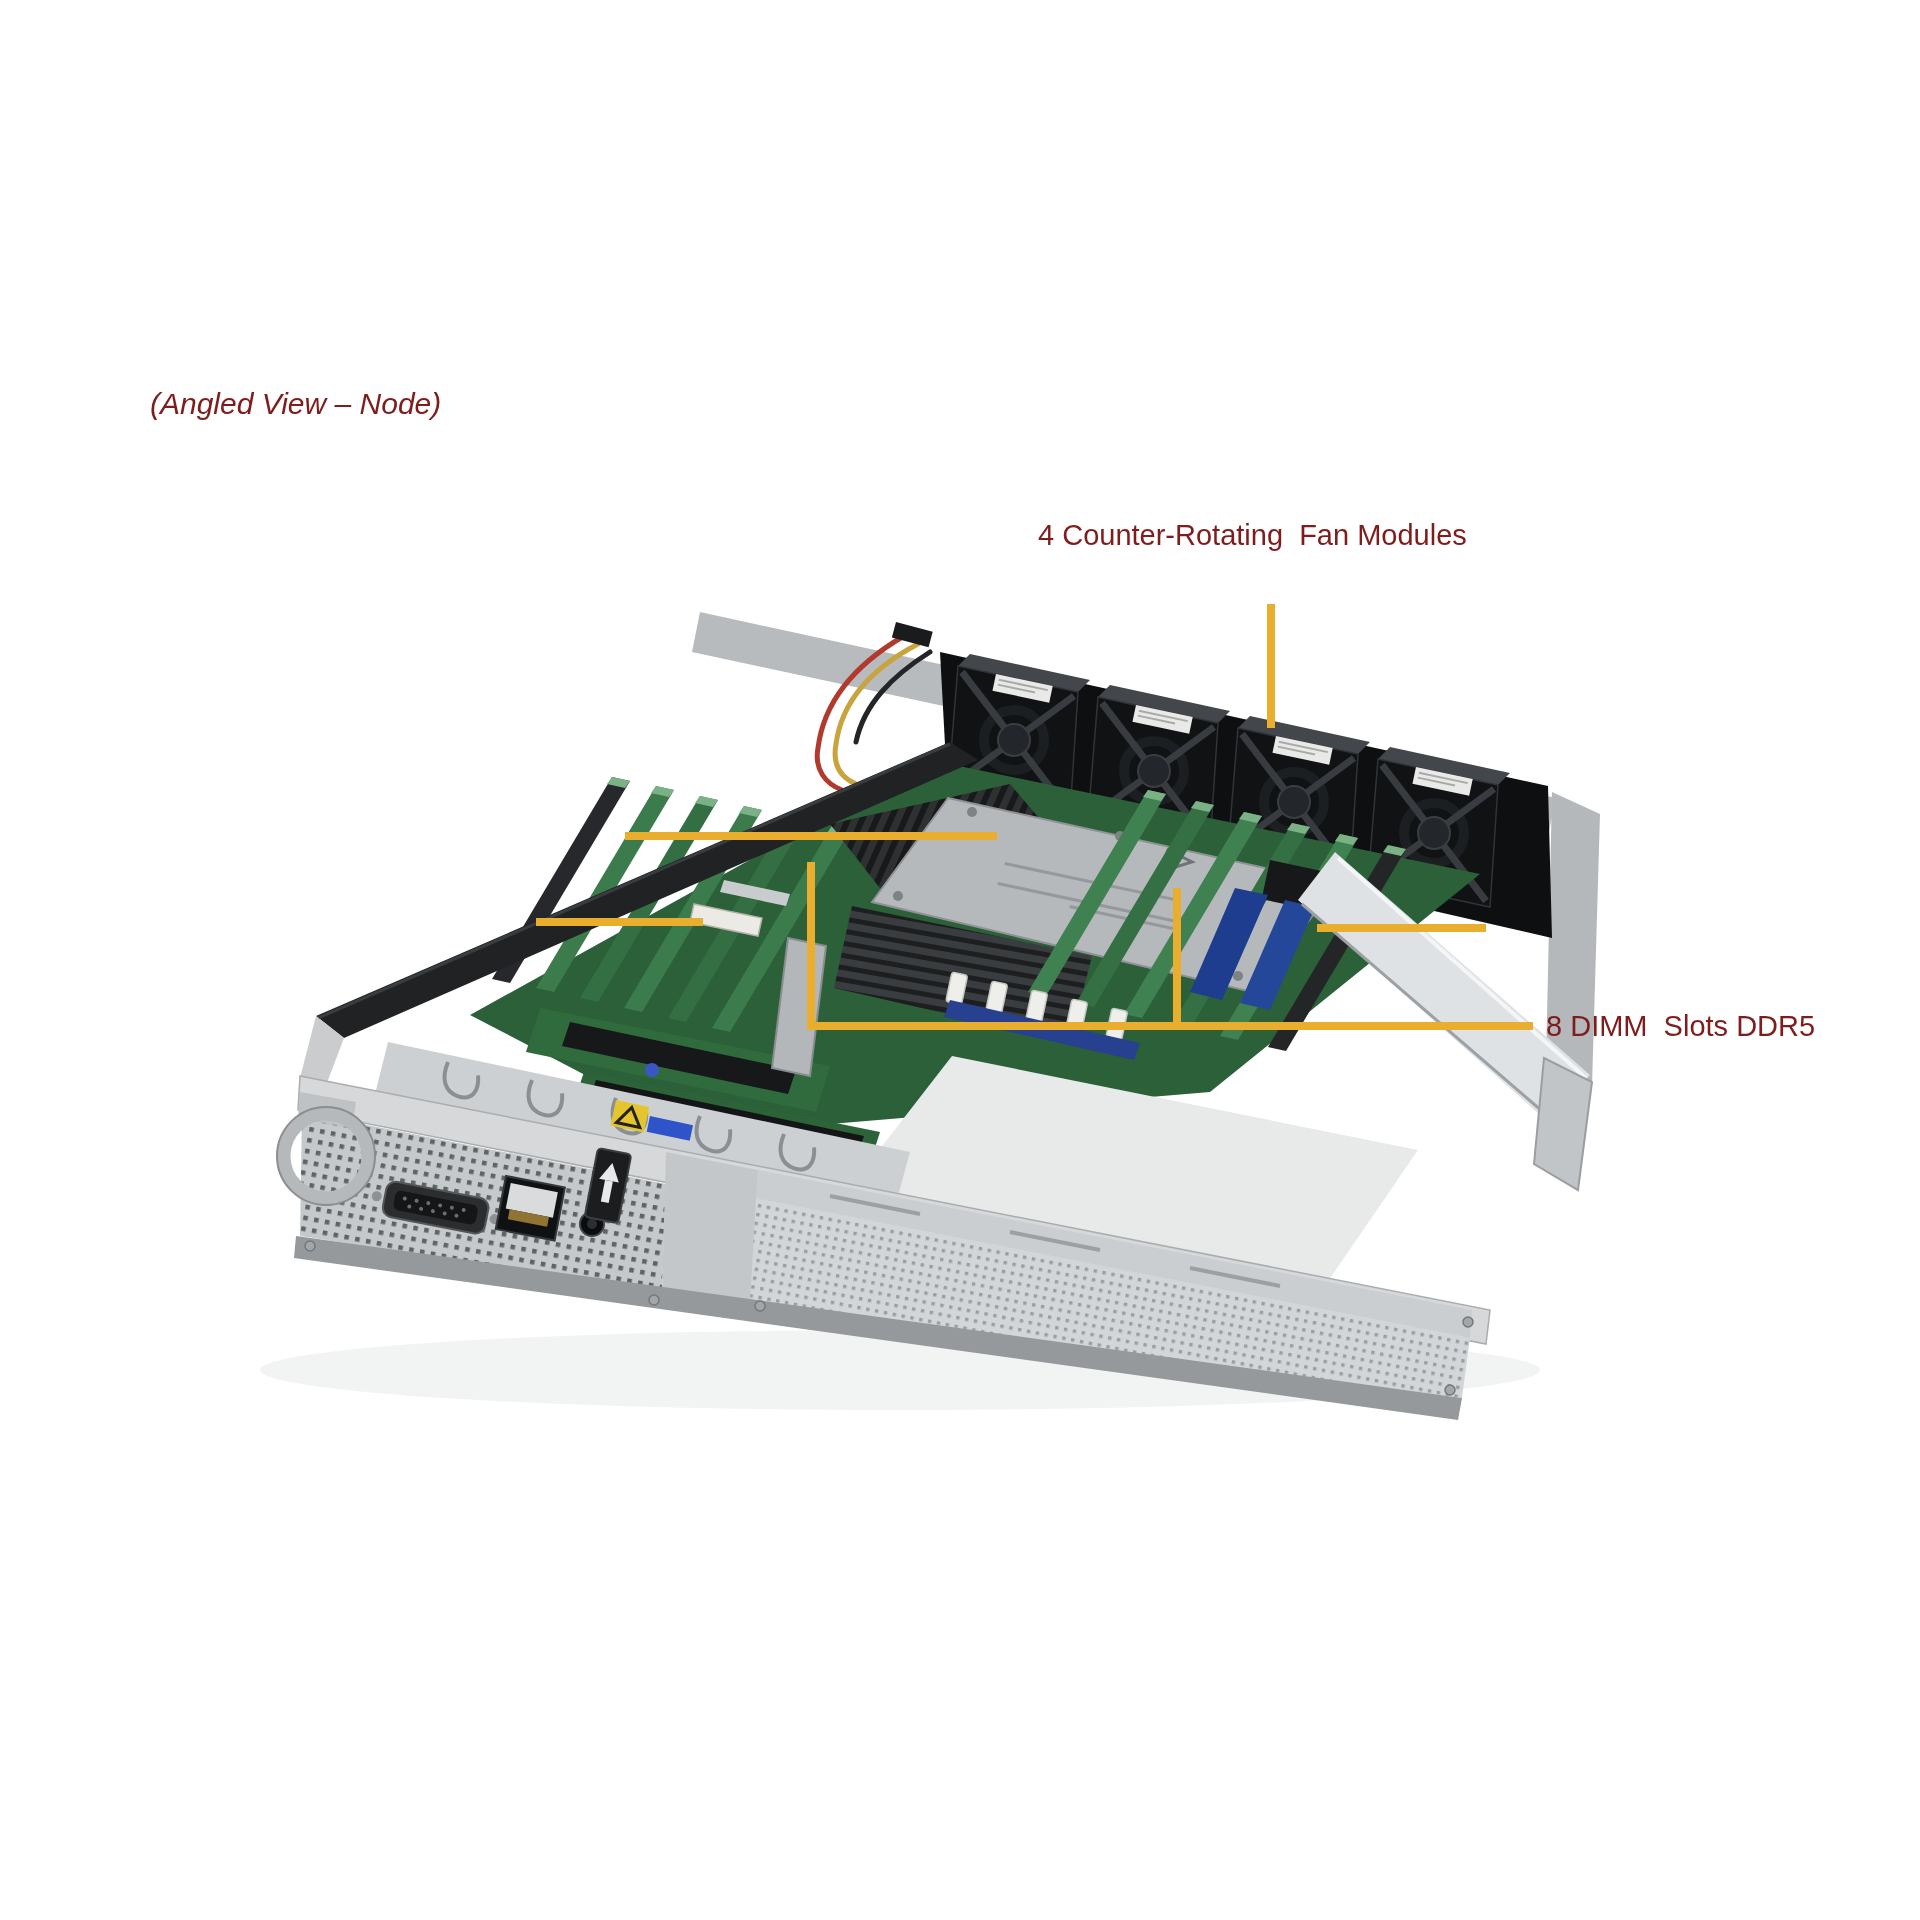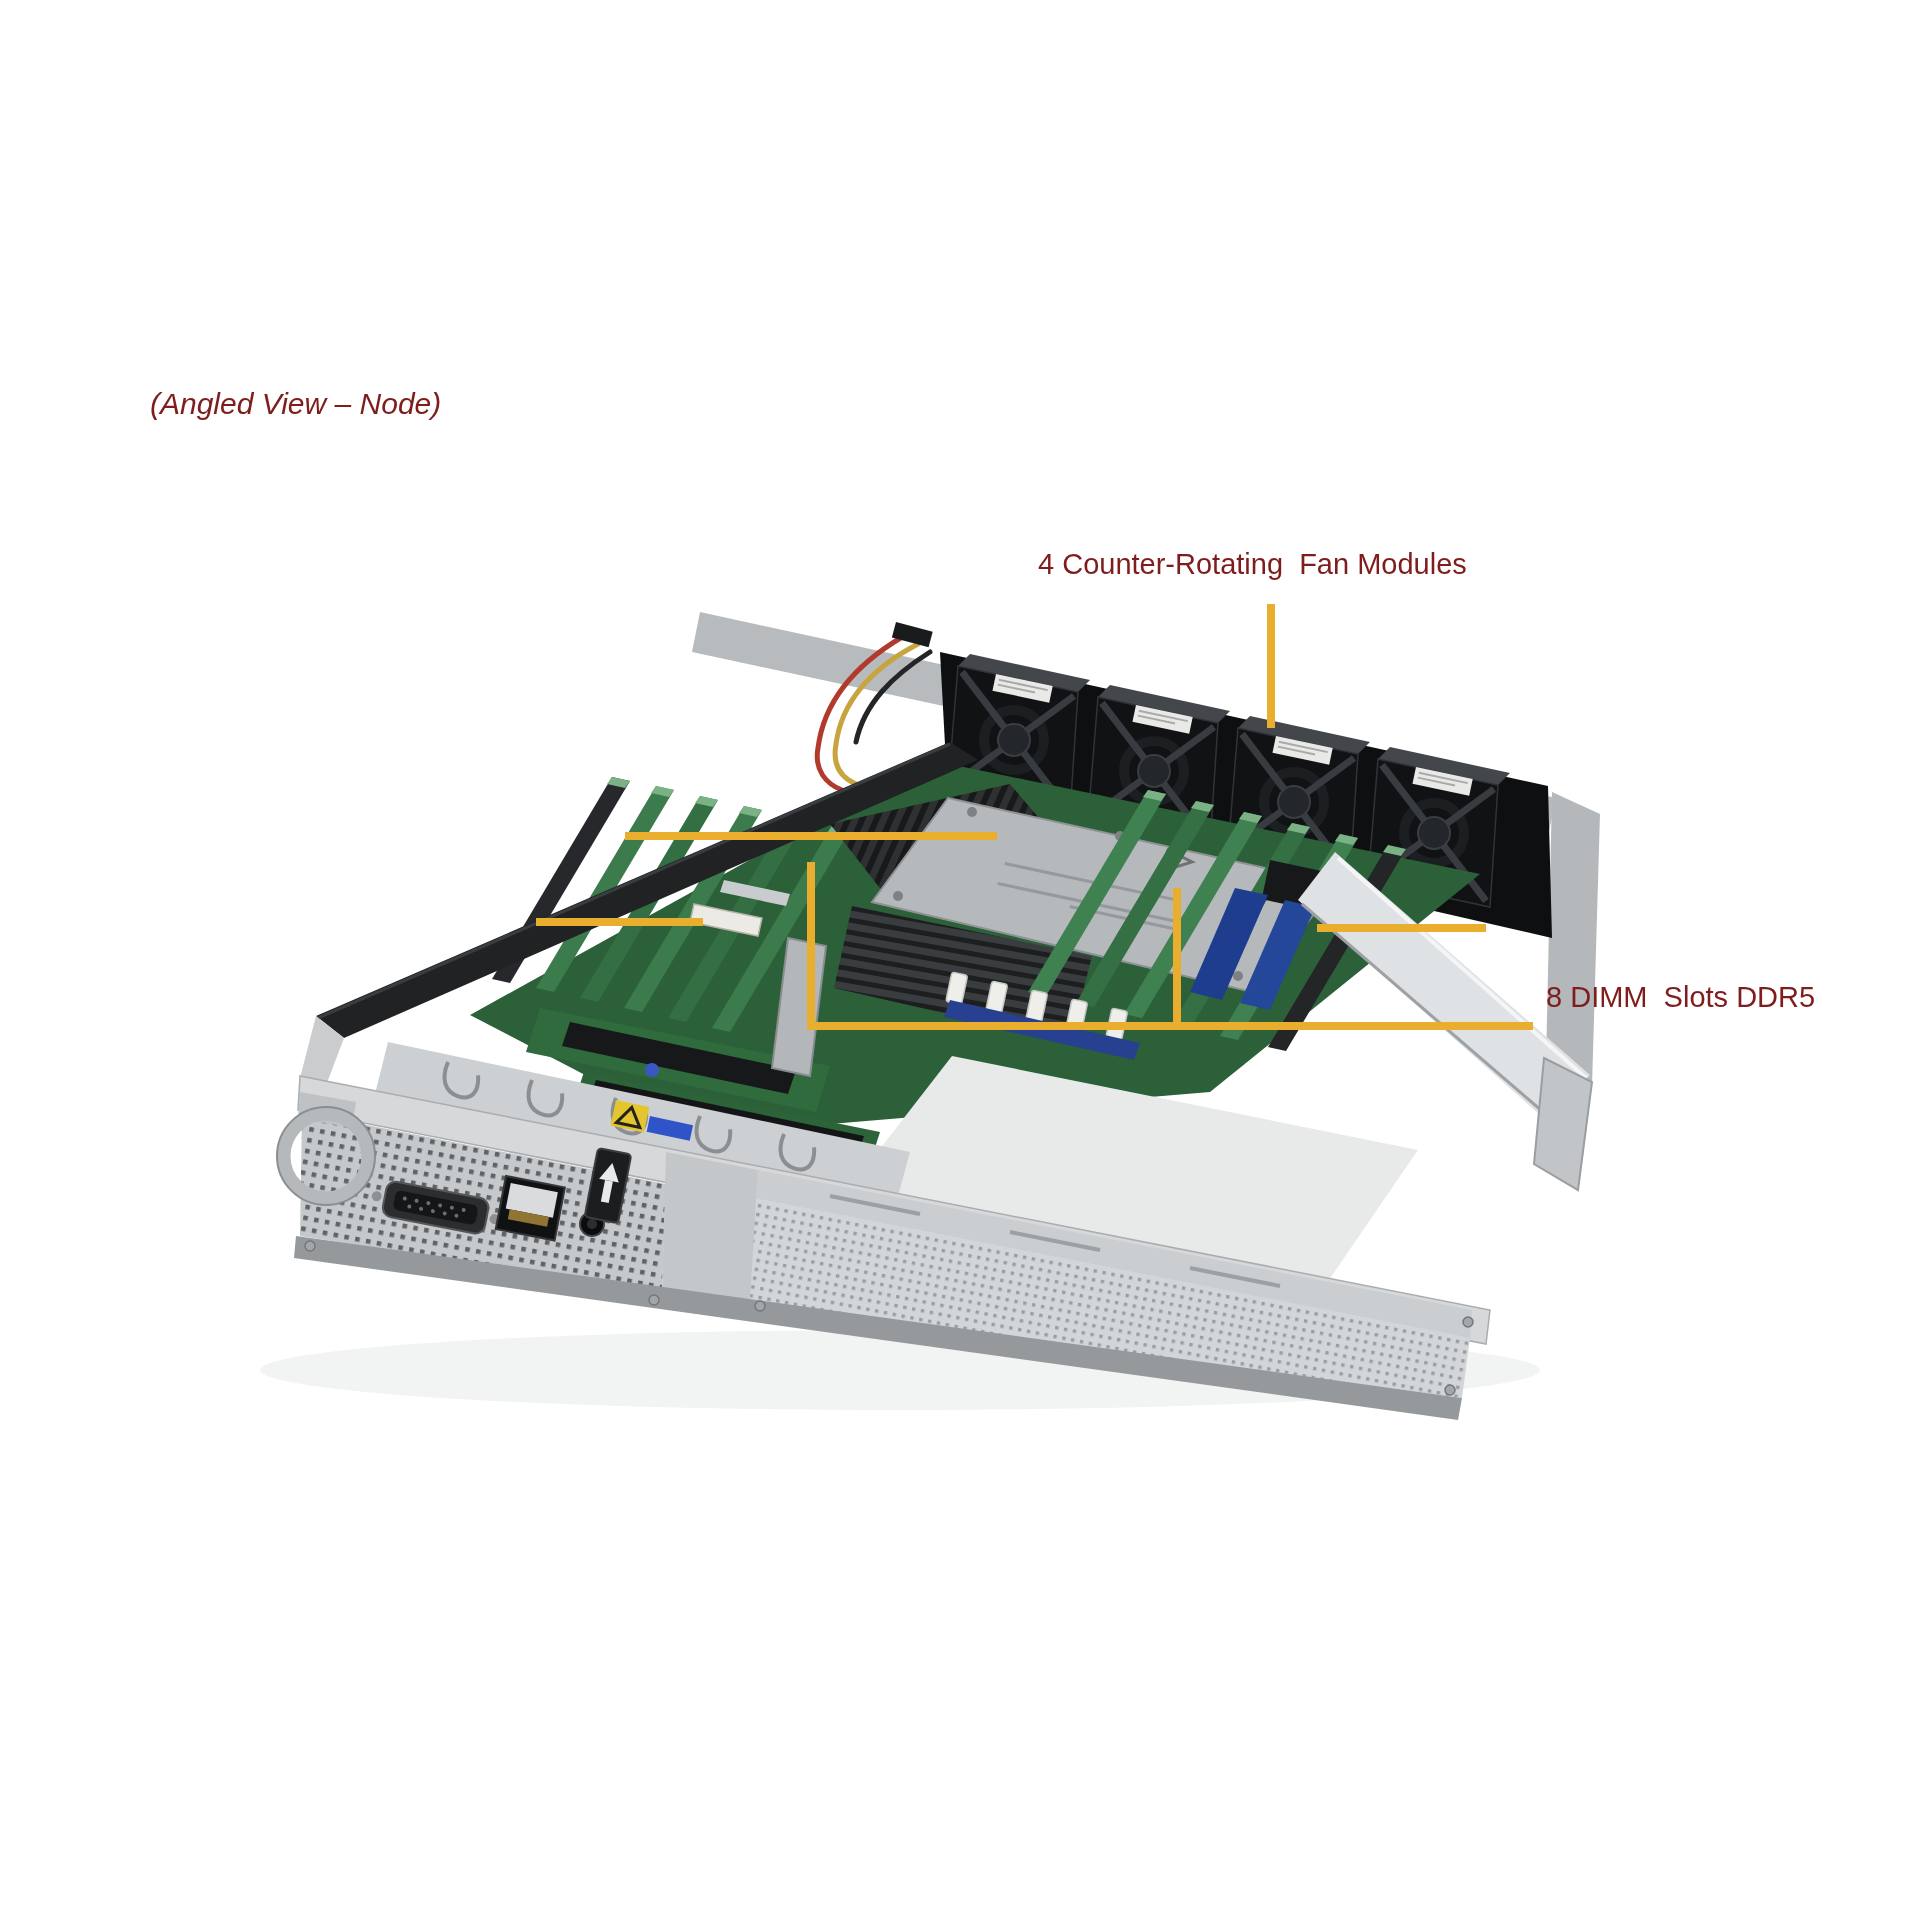--- a/index.html
+++ b/index.html
@@ -1,25 +1,25 @@
 <!DOCTYPE html>
 <html><head>
 <meta charset="utf-8">
 <style>
   html,body{margin:0;padding:0;background:#ffffff;}
   body{width:1920px;height:1920px;font-family:"Liberation Sans", sans-serif;}
   .stage{position:relative;width:1920px;height:1920px;overflow:hidden;background:#ffffff;}
   svg.photo,svg.lines{position:absolute;left:0;top:0;width:1920px;height:1920px;}
   .label{position:absolute;color:#7f1d1d;font-size:29px;line-height:35px;white-space:pre-wrap;}
   .label-view{left:150px;top:386px;font-style:italic;font-size:30px;}
-  .label-fans{left:1038px;top:547px;text-align:right;}
+  .label-fans{left:1038px;top:518px;text-align:right;}
   .label-cpu{left:150px;top:786px;width:460px;text-align:center;line-height:37px;}
   .label-m2l{left:118px;top:886px;width:360px;text-align:center;}
   .label-m2r{left:1492px;top:892px;width:400px;text-align:center;}
-  .label-dimm{left:1546px;top:980px;}
+  .label-dimm{left:1546px;top:1009px;}
   sup{font-size:58%;vertical-align:super;line-height:0;}
 </style>
 </head>
 <body>
 
 <div class="stage">
 
   <svg class="photo" viewBox="0 0 1920 1920" aria-hidden="true">
     <defs>
       <pattern id="perfL" width="11" height="11" patternUnits="userSpaceOnUse" patternTransform="rotate(11)">

